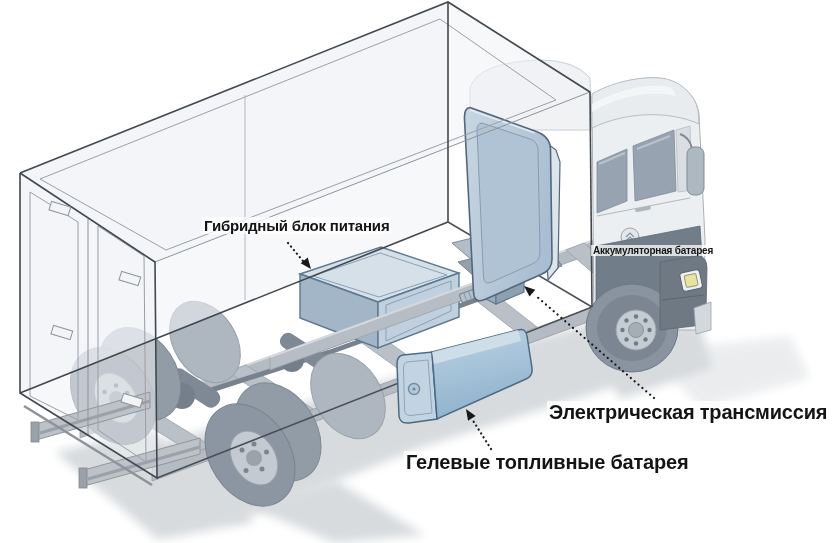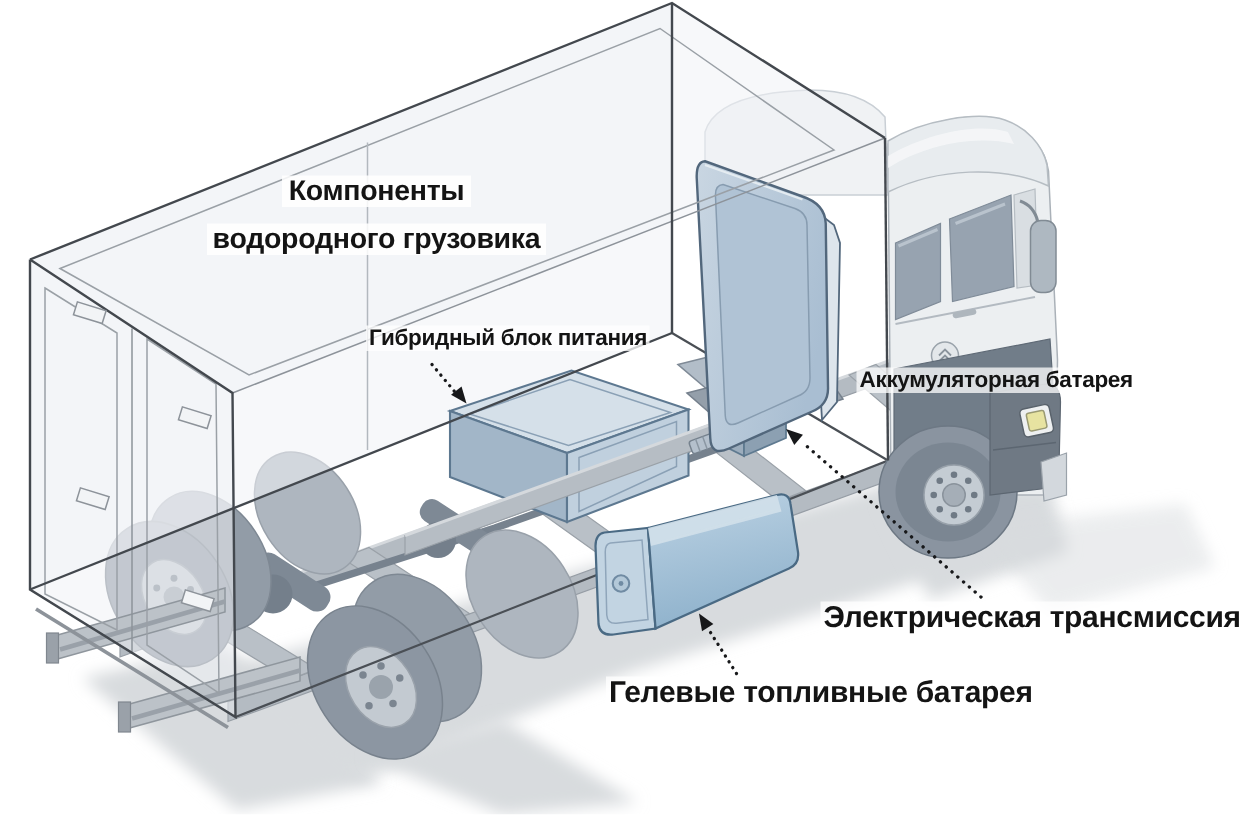--- a/index.html
+++ b/index.html
@@ -4,22 +4,22 @@
 <style>
   html,body{margin:0;padding:0;background:#fff;}
   .stage{position:relative;width:840px;height:543px;background:#ffffff;overflow:hidden;
          font-family:"Liberation Sans",sans-serif;}
   .stage svg{position:absolute;left:0;top:0;}
   .title{position:absolute;left:95px;top:112px;width:312px;text-align:center;
          font-size:19px;font-weight:bold;line-height:32px;color:#141414;letter-spacing:-0.2px;}
   .title span{background:rgba(255,255,255,0.85);padding:0 4px;}
   .clabel{position:absolute;font-weight:bold;color:#141414;white-space:nowrap;
           background:rgba(255,255,255,0.75);padding:0 2px;letter-spacing:-0.2px;}
-  .lbl-hybrid{left:202px;top:217px;font-size:15px;margin-left:42px;}
-  .lbl-battery{left:571px;top:245px;font-size:15px;}
+  .lbl-hybrid{left:202px;top:217px;font-size:15px;}
+  .lbl-battery{left:591px;top:245px;font-size:10px;}
   .lbl-transmission{left:547px;top:401px;font-size:20px;}
   .lbl-fuel{left:404px;top:451px;font-size:20px;}
 </style>
 </head>
 <body>
 
 <div class="stage">
 
 <svg width="840" height="543" viewBox="0 0 840 543">
   <defs>
@@ -227,23 +227,19 @@
   <g stroke="#17181a" fill="#17181a">
     <path d="M288,243 L303,261" fill="none" stroke-width="2.2" stroke-linecap="round" stroke-dasharray="0.1 4.5"></path>
     <polygon points="311,269 300.7,263.2 307.7,257.6" stroke="none"></polygon>
     <path d="M654,398 L535,295" fill="none" stroke-width="2.2" stroke-linecap="round" stroke-dasharray="0.1 5"></path>
     <polygon points="524,286 535.3,289.8 529.5,296.6" stroke="none"></polygon>
     <path d="M491,449 L472,419" fill="none" stroke-width="2.2" stroke-linecap="round" stroke-dasharray="0.1 4.5"></path>
     <polygon points="466,409 475.6,416 468,420.8" stroke="none"></polygon>
   </g>
 </svg>
 
-<div class="title">
-  <div><span>Компоненты</span></div>
-  <div><span>водородного грузовика</span></div>
-</div>
 
 <div class="clabel lbl-hybrid">Гибридный блок питания</div>
 <div class="clabel lbl-battery">Аккумуляторная батарея</div>
 <div class="clabel lbl-transmission">Электрическая трансмиссия</div>
 <div class="clabel lbl-fuel">Гелевые топливные батарея</div>
 
 </div>
 
 </body></html>

